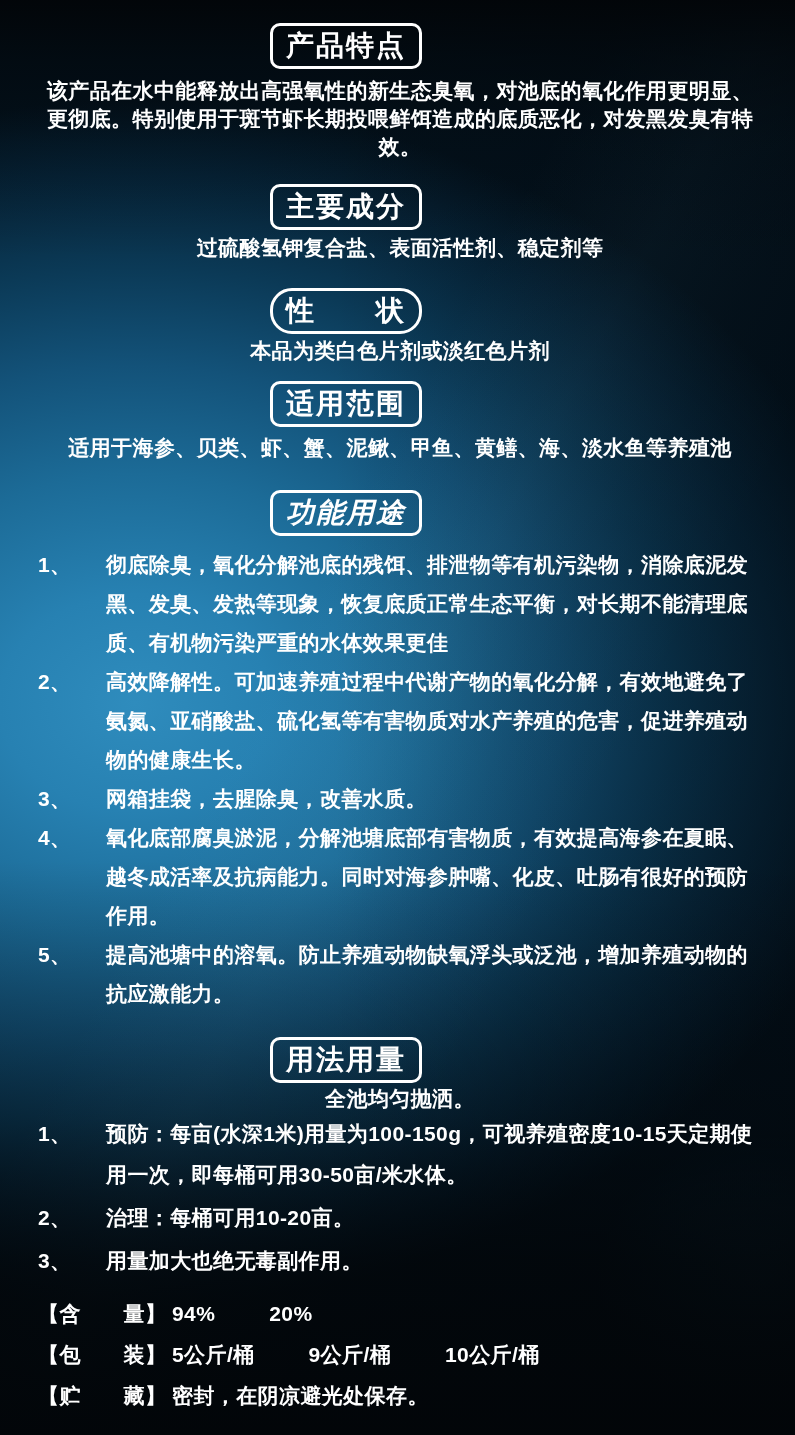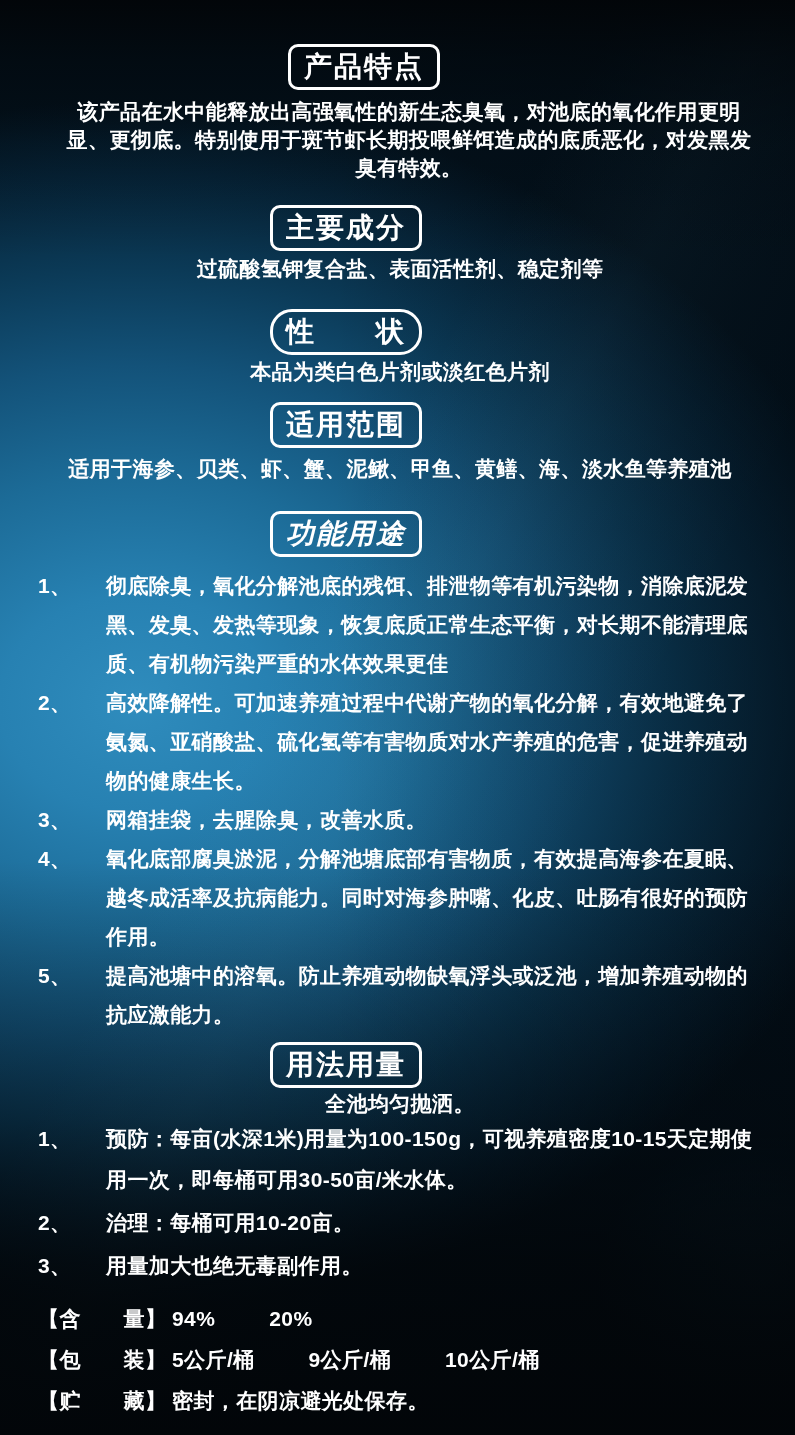--- a/index.html
+++ b/index.html
@@ -63,31 +63,31 @@
     line-height: 41px;
     letter-spacing: 0.4px;
     white-space: pre;
   }
   .spec-label { flex: 0 0 134px; }
   .spec-value { margin-right: 54px; }
   .spec-value:last-child { margin-right: 0; }
 
   
   .s-features .title-box { margin-top: 0; }
-  .s-features { padding-top: 44px; margin-left: 18px; }
+  .s-features { padding-top: 23px; }
   .s-features .para { margin-top: 8px; }
   .s-ingredients .title-box { margin-top: 23px; }
   .s-ingredients .para { margin-top: 4px; }
   .s-properties .title-box { margin-top: 26px; border-radius: 22px; }
   .s-properties .para { margin-top: 3px; }
   .s-scope .title-box { margin-top: 16px; }
   .s-scope .para { margin-top: 7px; }
   .s-functions .title-box { margin-top: 28px; font-style: italic; }
   .s-functions .list { margin-top: 9px; }
-  .s-usage .title-box { margin-top: 8px; }
+  .s-usage .title-box { margin-top: 24px; }
   .s-usage .para { margin-top: 2px; }
   .s-usage .list { margin-top: 0; }
   .specs { margin-top: 12px; }
 </style>
 </head>
 <body>
 
 <div class="page">
 
   <section class="s-features">

